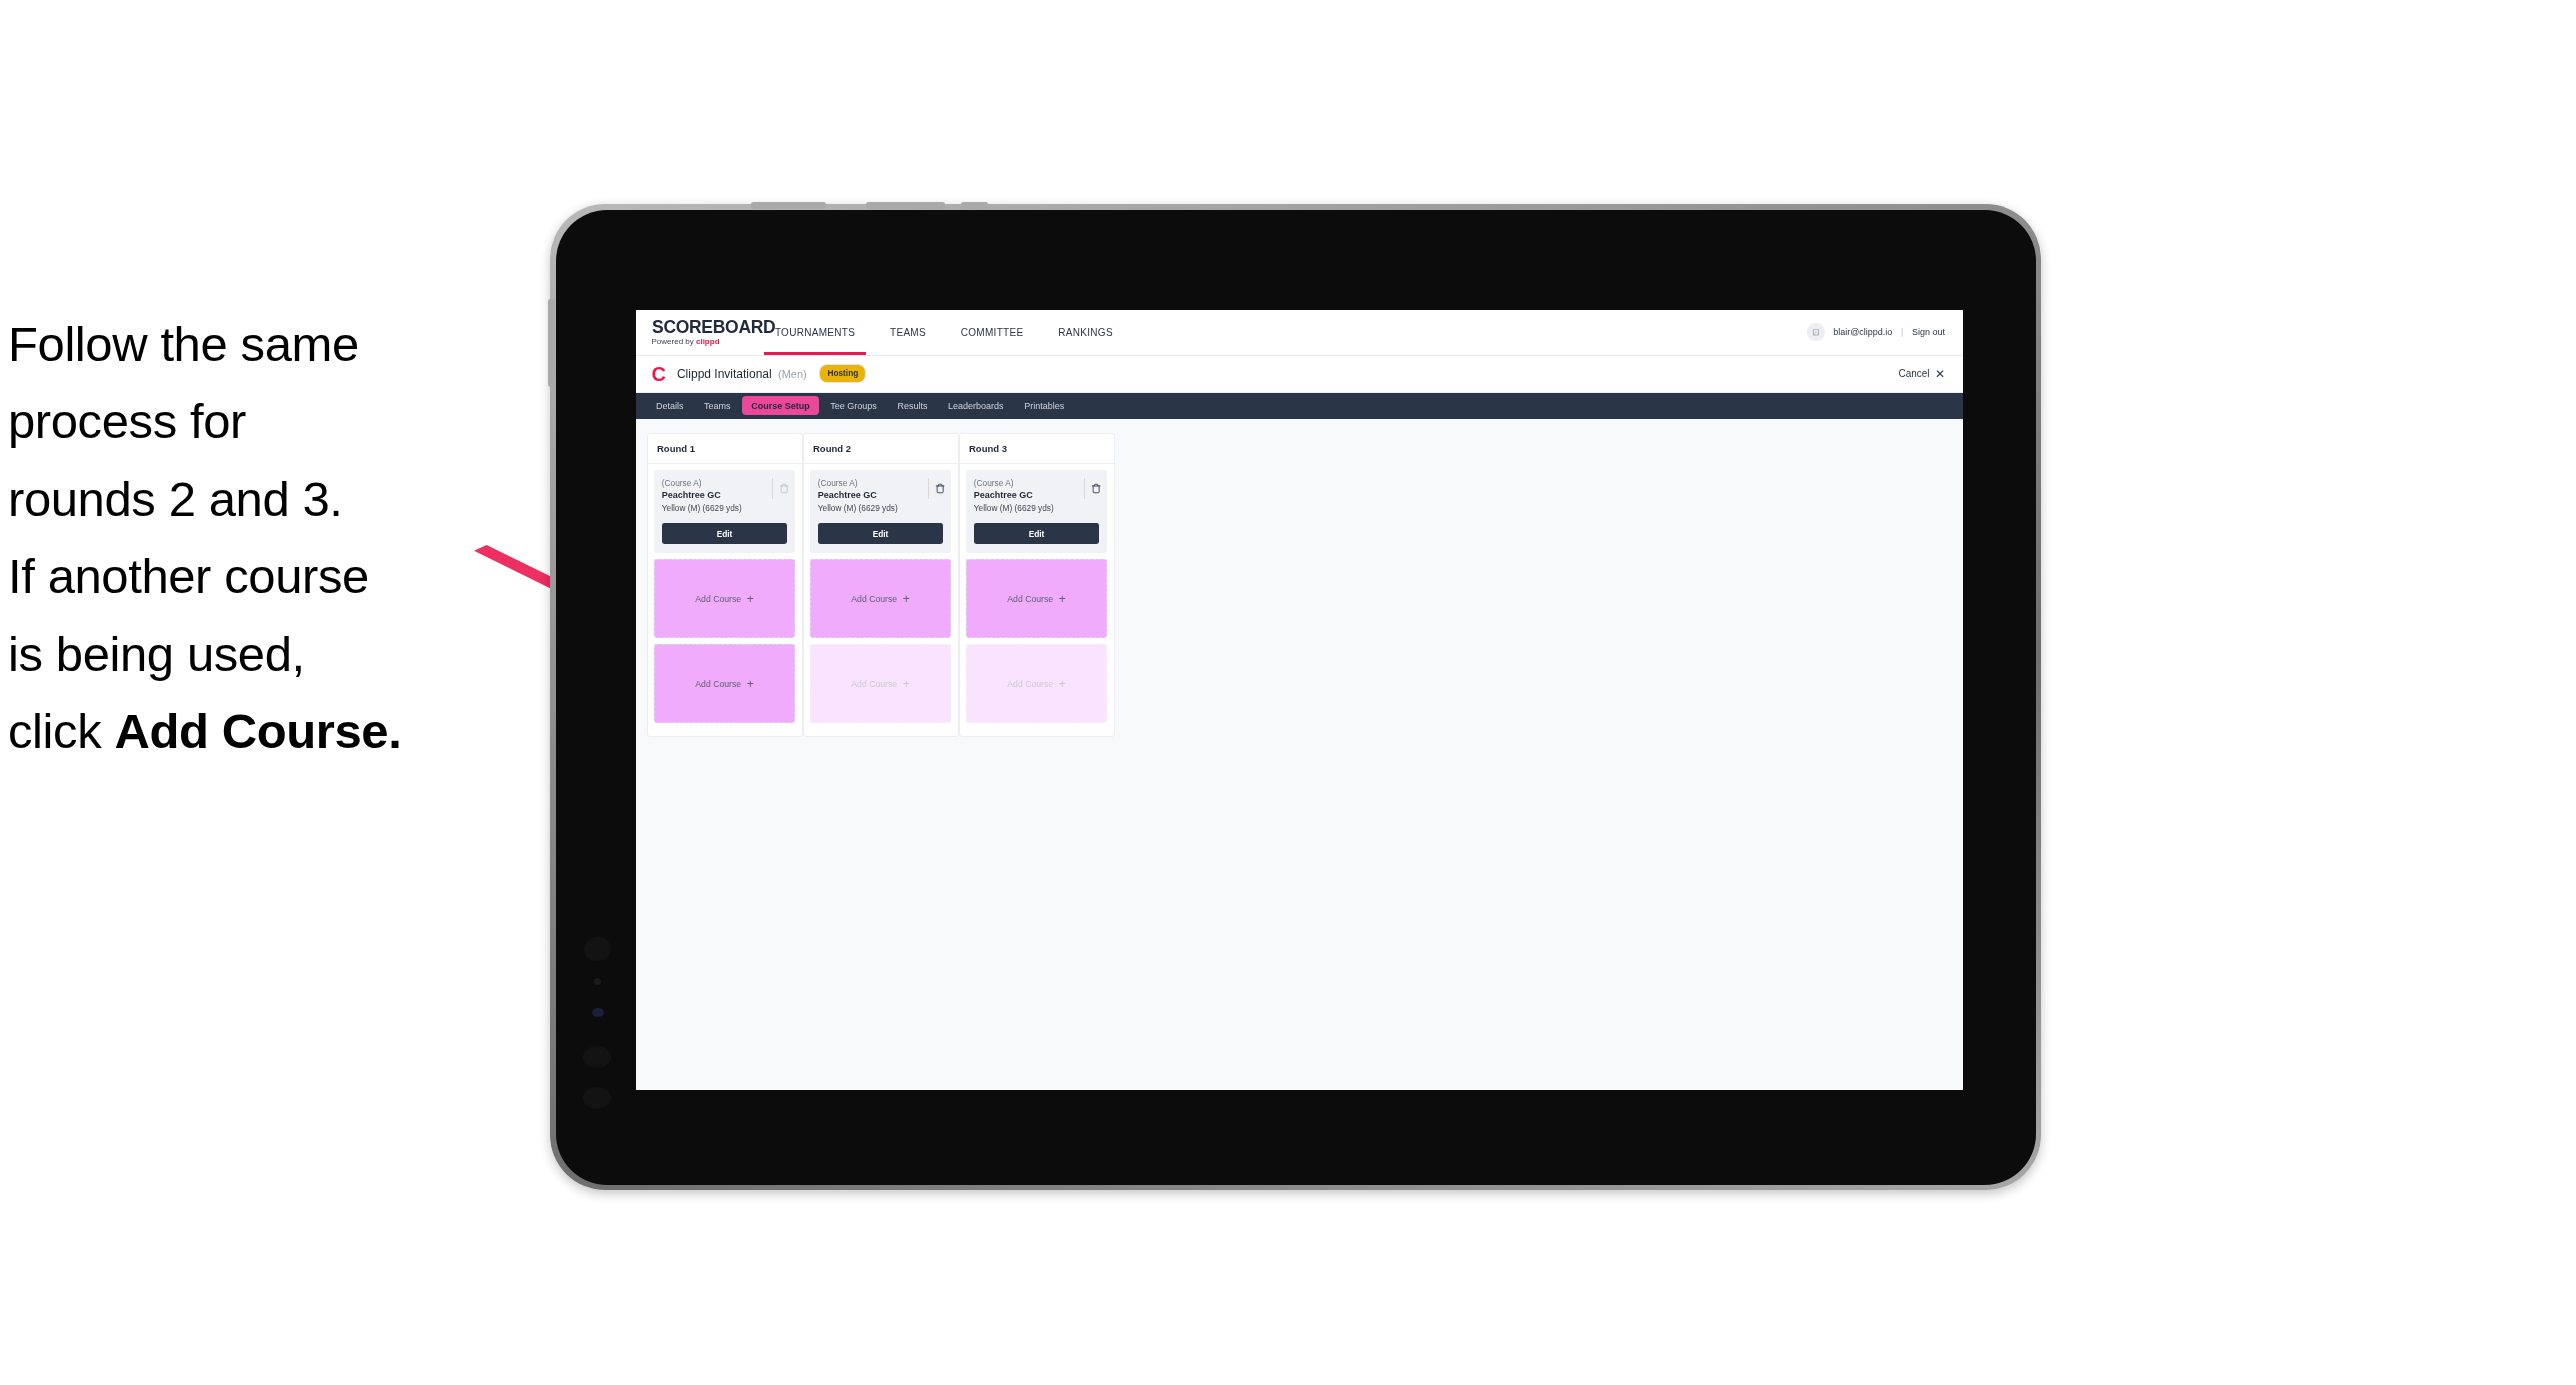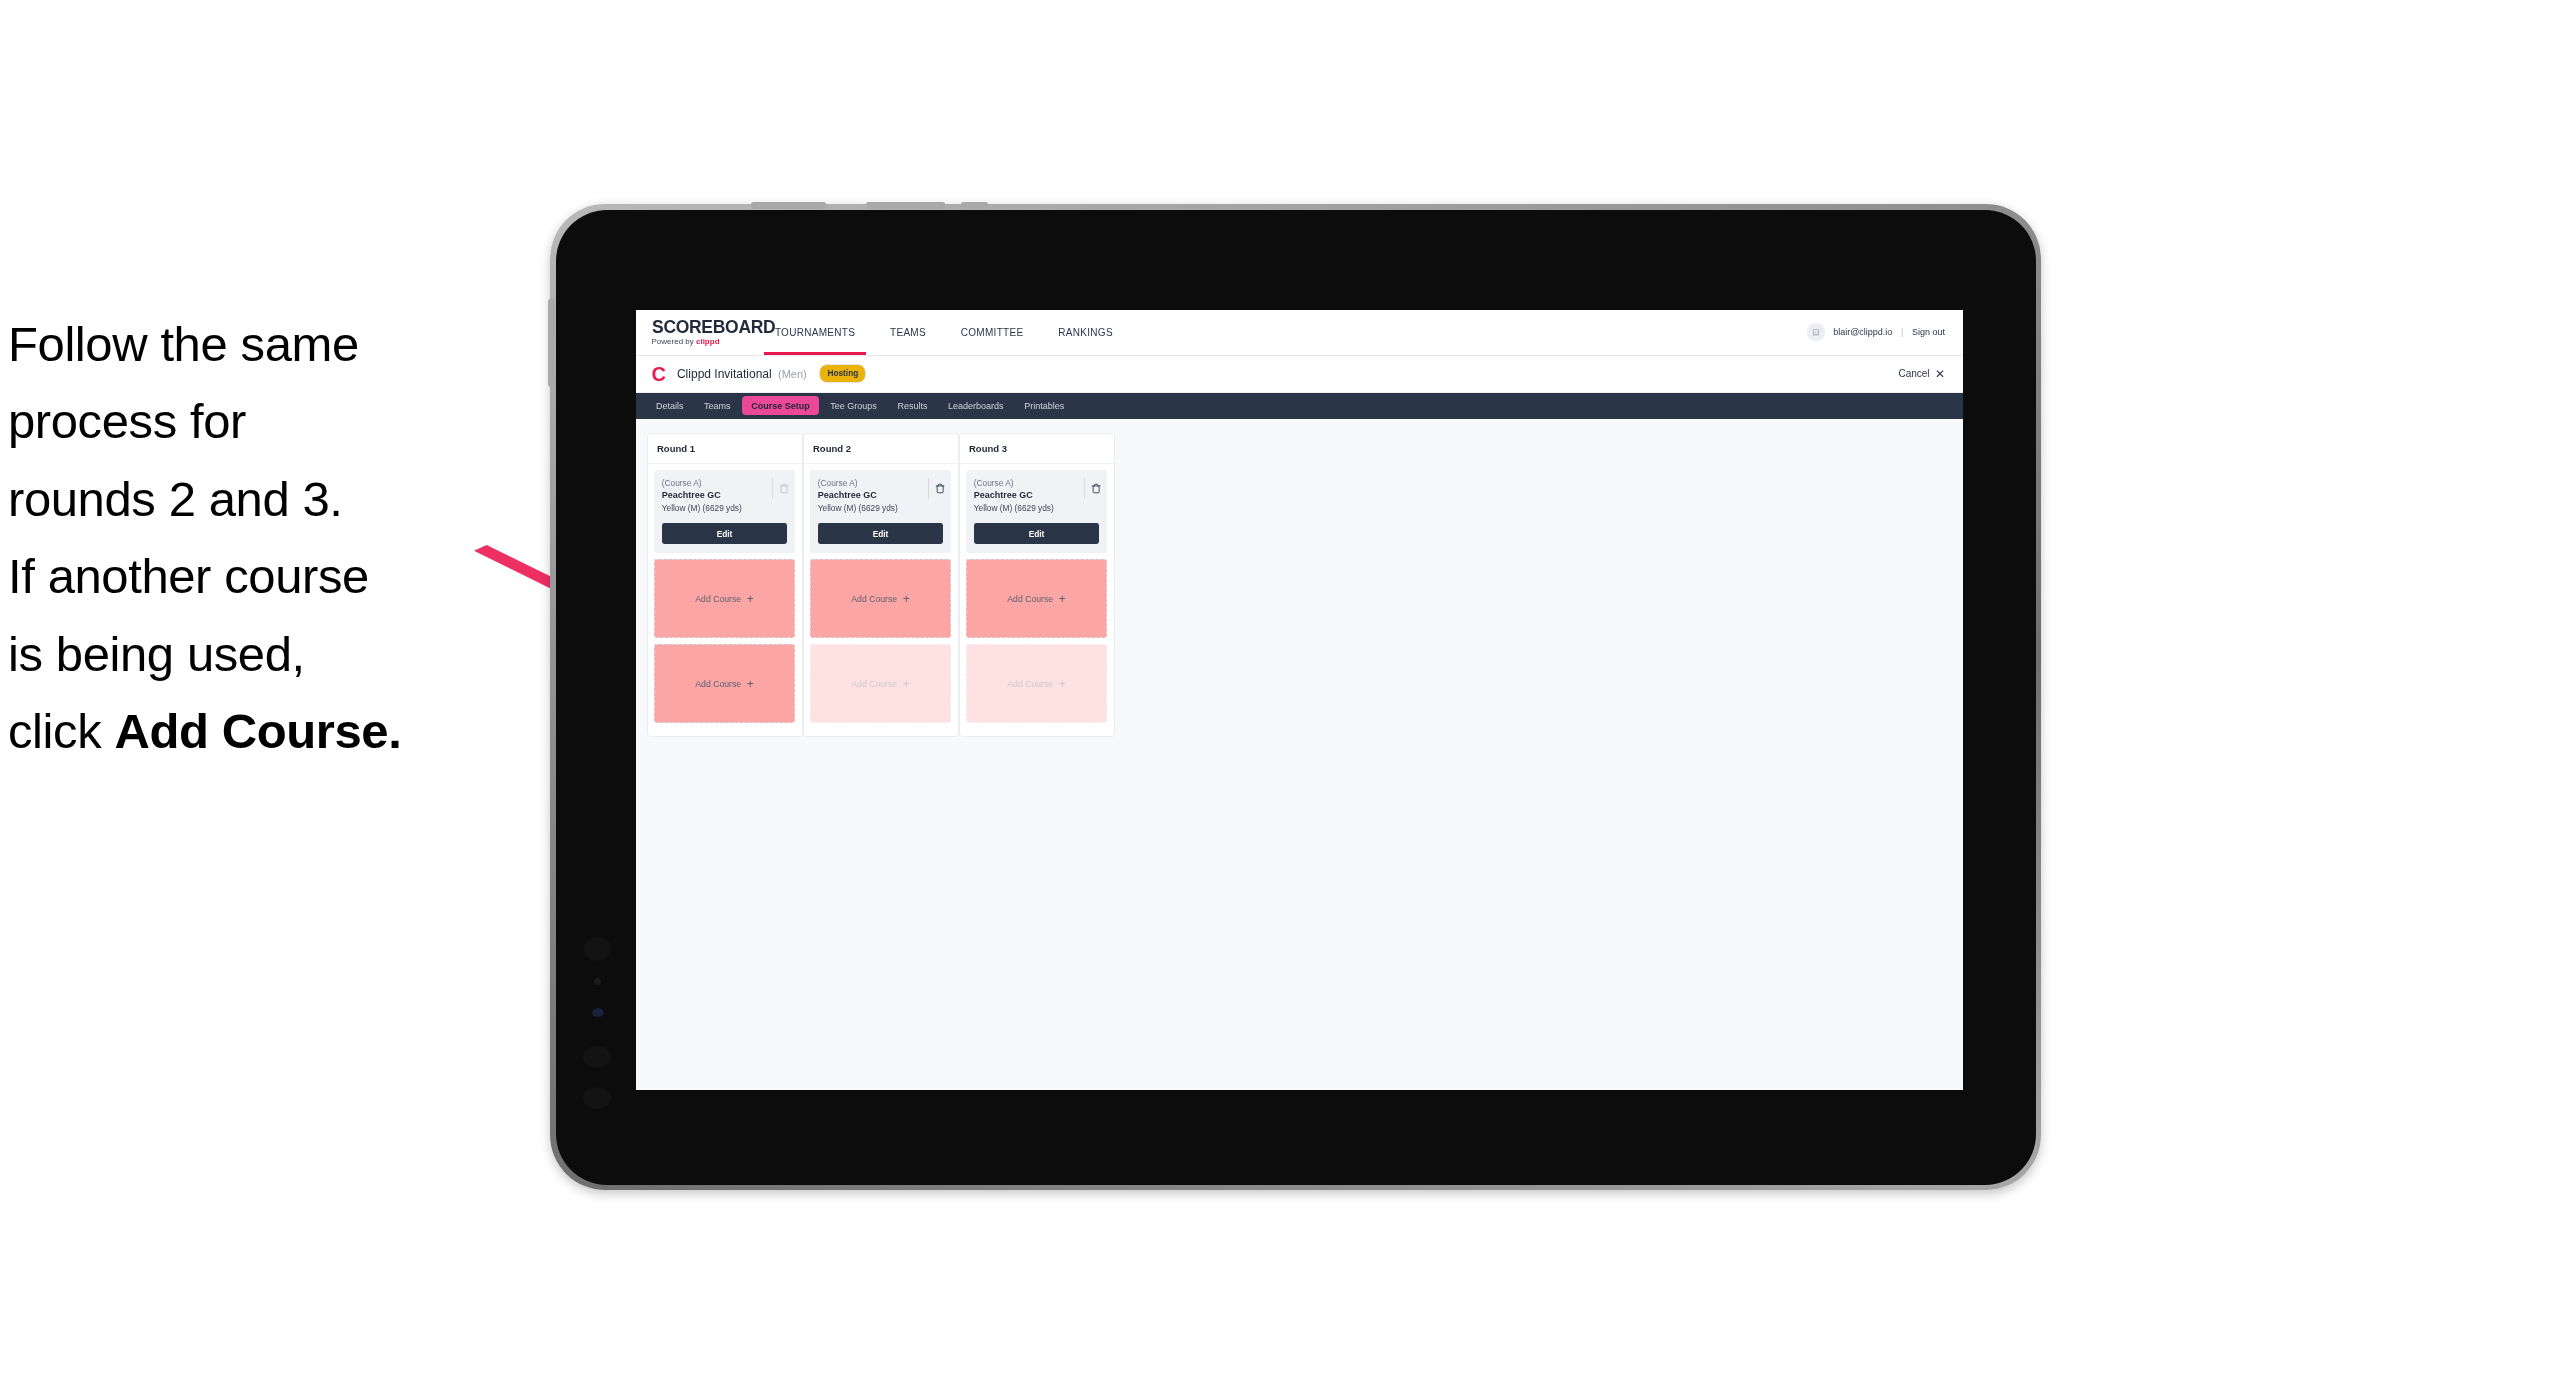--- a/index.html
+++ b/index.html
@@ -324,21 +324,21 @@
     border-radius: 2.4px;
     cursor: pointer;
     font-family: "Liberation Sans", sans-serif;
   }
 
   .add-course {
     margin-top: 6.3px;
     height: 77px;
     border: 0.8px dashed #d9dce2;
     border-radius: 2.4px;
-    background: #fca5a5;
+    background: #f0abfc;
     display: flex;
     align-items: center;
     justify-content: center;
     gap: 5.5px;
     font-size: 8.7px;
     color: #5b6personally;
     color: #5b6270;
     cursor: pointer;
   }
   .add-course .plus {

